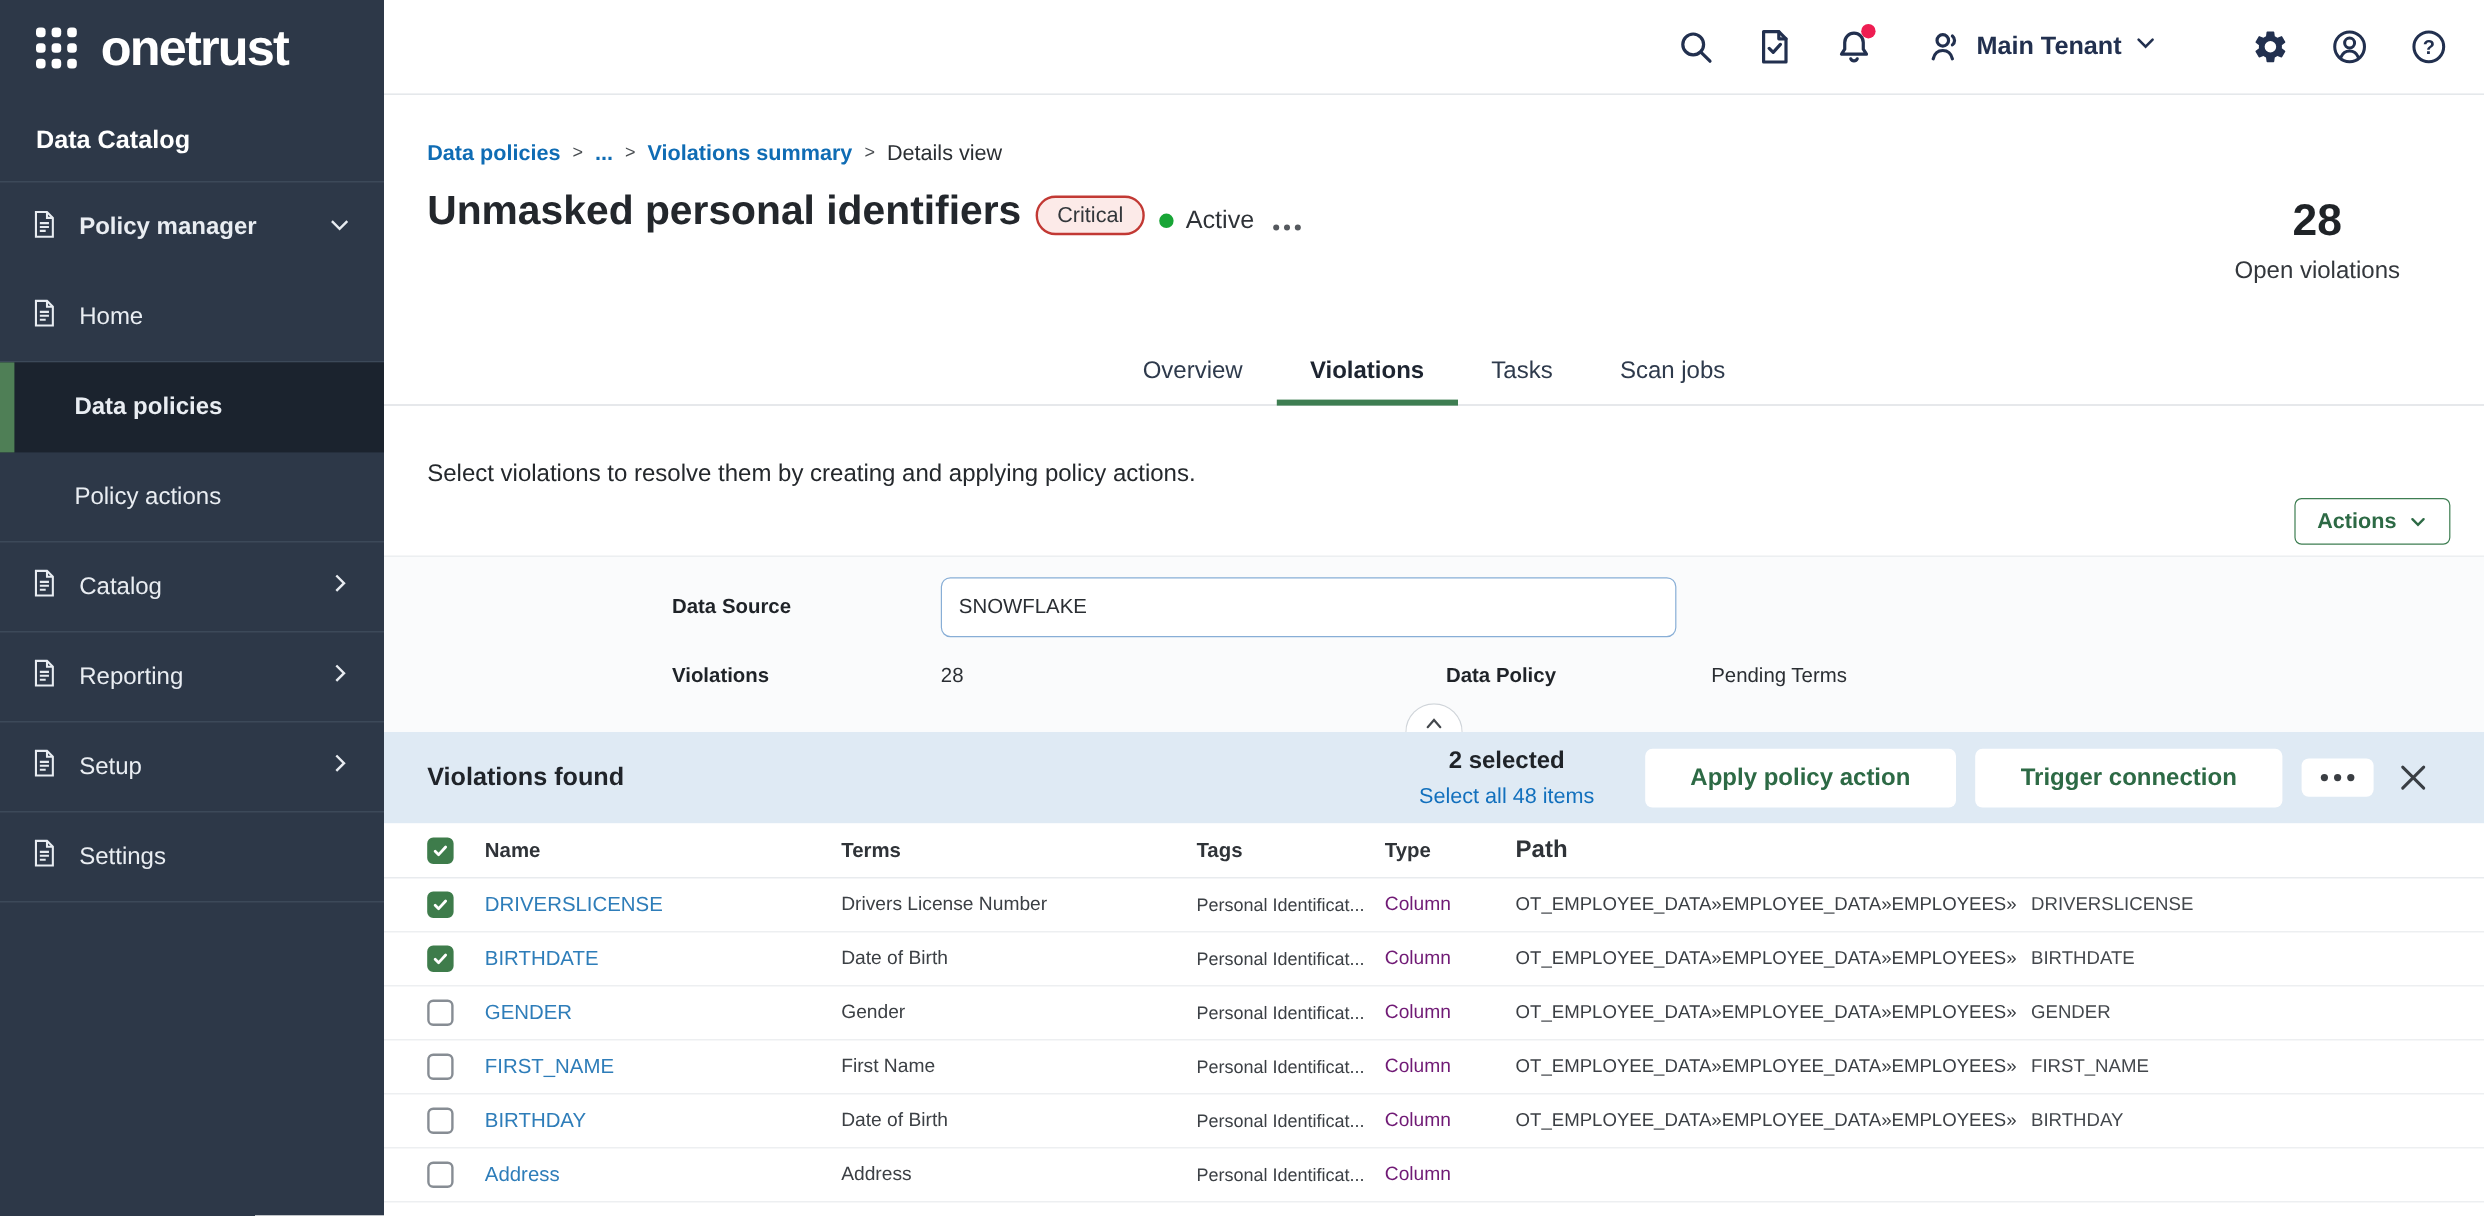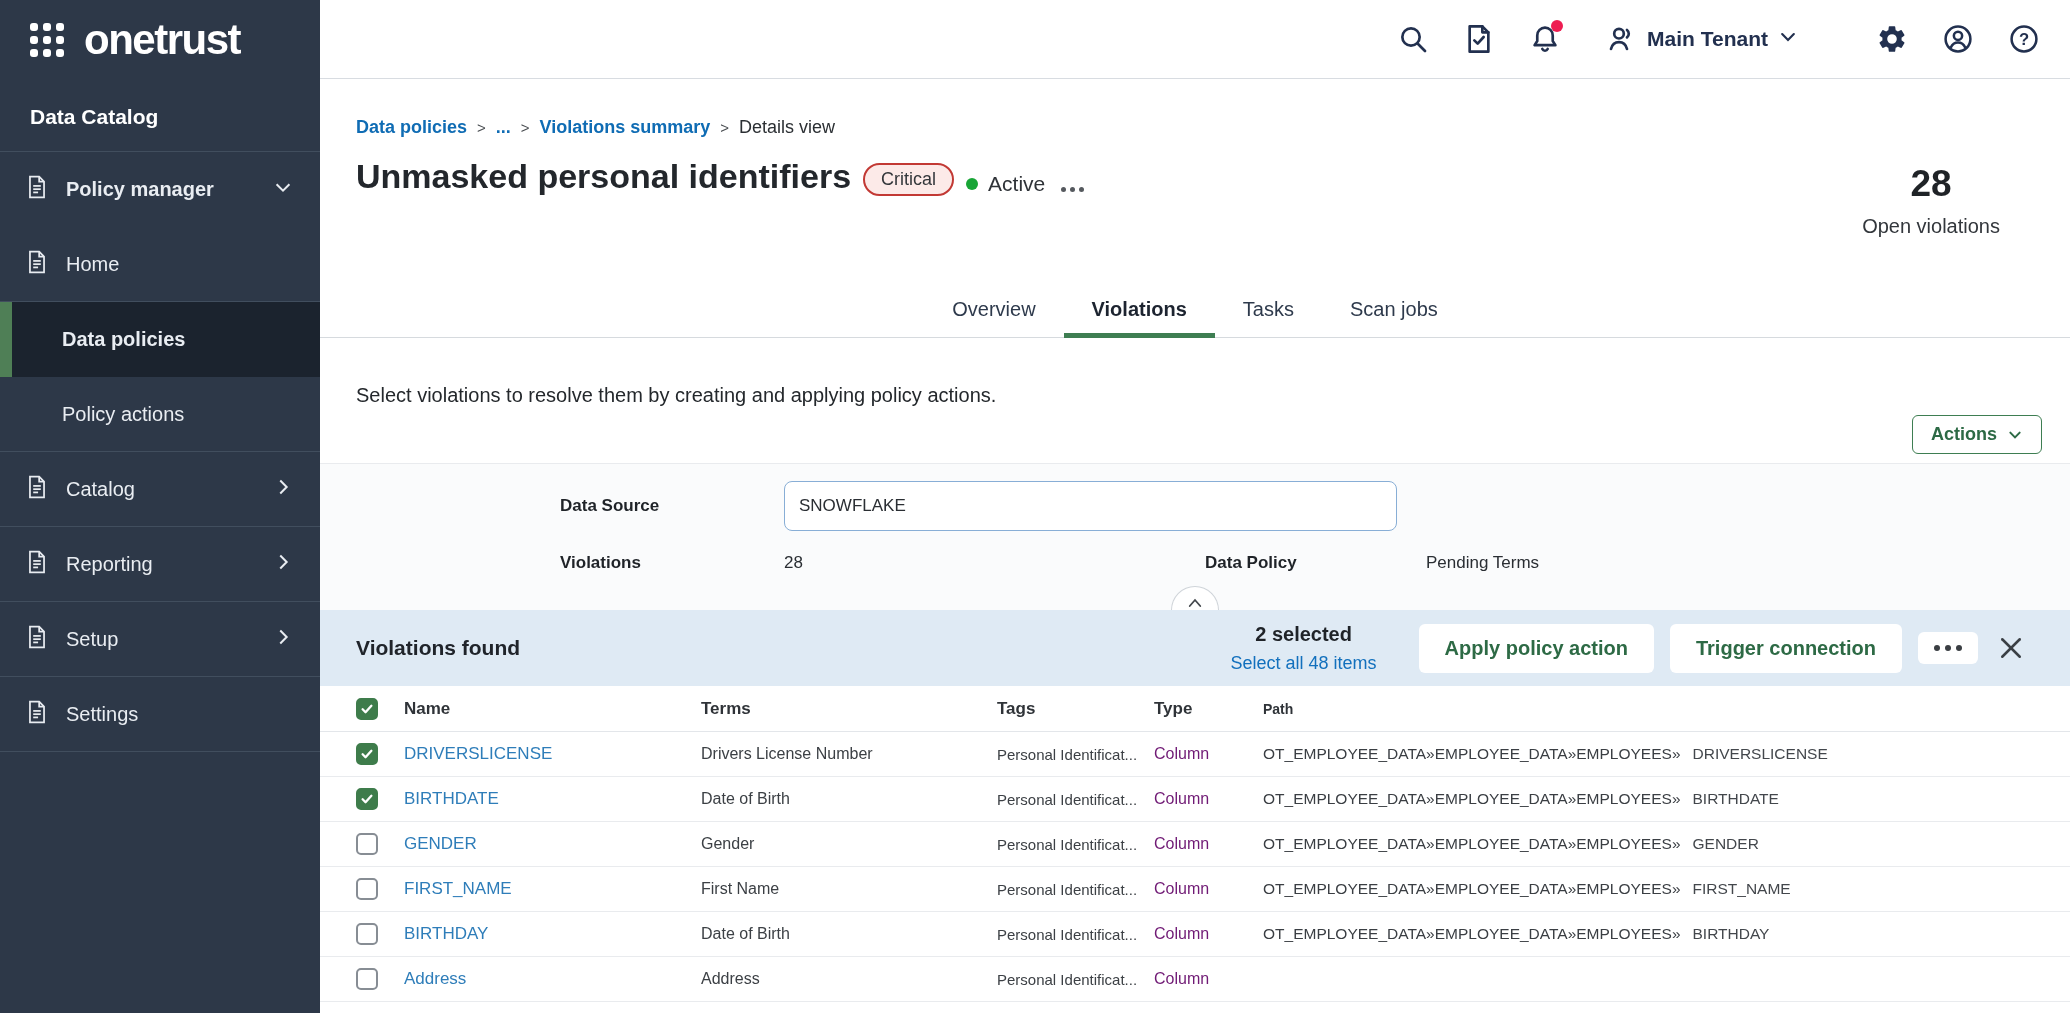--- a/index.html
+++ b/index.html
@@ -75,21 +75,21 @@
   .f-value.wfix { width:421px; }
   .ds-input { width:613px; height:50px; border:1.5px solid #88aed6; border-radius:8px; background:#fff; padding:0 14px; font-size:17px; color:#2a2e33; font-family:inherit; }
   .collapse-tab { position:absolute; left:50%; bottom:0; transform:translateX(-50%); width:48px; height:24px; background:#fff; border:1px solid #cfd4d9; border-bottom:none; border-radius:24px 24px 0 0; display:flex; align-items:flex-end; justify-content:center; cursor:pointer; }
 
   
   .selection-bar { height:76px; background:#dfeaf4; display:flex; align-items:center; padding:0 44px 0 36px; }
   .vf-title { font-size:21px; font-weight:700; color:#20242a; margin-right:auto; }
   .sel-info { display:flex; flex-direction:column; align-items:center; gap:7px; margin-right:26px; }
   .sel-count { font-size:20px; font-weight:700; color:#1f2328; }
   .sel-all { font-size:18px; color:#1270bd; cursor:pointer; }
-  .bar-btn { background:#fff; border:none; border-radius:6px; padding:13px 26px; font-size:20px; font-weight:700; color:#2d6a45; cursor:pointer; margin-left:16px; font-family:inherit; }
+  .bar-btn { background:#fff; border:none; border-radius:6px; padding:13px 38px; font-size:20px; font-weight:700; color:#2d6a45; cursor:pointer; margin-left:16px; font-family:inherit; }
   .bar-btn.icn { padding:13px 16px; display:inline-flex; gap:5px; align-items:center; }
   .bar-btn.icn i { width:6px; height:6px; border-radius:50%; background:#3a3e43; }
   .bar-close { margin-left:18px; width:30px; height:30px; cursor:pointer; }
 
   
   .thead { display:flex; align-items:center; height:46px; border-bottom:1px solid #e3e6ea; font-weight:700; font-size:17px; color:#2f3338; }
   .trow { display:flex; align-items:center; height:45px; border-bottom:1px solid #e9ebee; }
   .col-check { width:84px; padding-left:36px; flex-shrink:0; display:flex; align-items:center; }
   .col-name { width:297px; flex-shrink:0; font-size:17px; }
   .trow .col-name { color:#2e7db9; cursor:pointer; }
@@ -380,21 +380,21 @@
           <span class="checkbox checked">
             <svg width="14" height="14" viewBox="0 0 24 24" fill="none" stroke="#fff" stroke-width="4" stroke-linecap="round" stroke-linejoin="round">
               <polyline points="4.5 12.5 9.5 17.5 19.5 6.5"></polyline>
             </svg>
           </span>
         </span>
       <span class="col-name">Name</span>
       <span class="col-terms" style="font-size:17px;color:#2f3338;">Terms</span>
       <span class="col-tags" style="font-size:17px;color:#2f3338;">Tags</span>
       <span class="col-type" style="font-size:17px;color:#2f3338;">Type</span>
-      <span class="col-path" style="font-size:14px;color:#2f3338;">Path</span>
+      <span class="col-path" style="font-size:20px;color:#2f3338;">Path</span>
     </div>
 
     <div class="trow">
       <span class="col-check">
           <span class="checkbox checked">
             <svg width="14" height="14" viewBox="0 0 24 24" fill="none" stroke="#fff" stroke-width="4" stroke-linecap="round" stroke-linejoin="round">
               <polyline points="4.5 12.5 9.5 17.5 19.5 6.5"></polyline>
             </svg>
           </span>
         </span>

